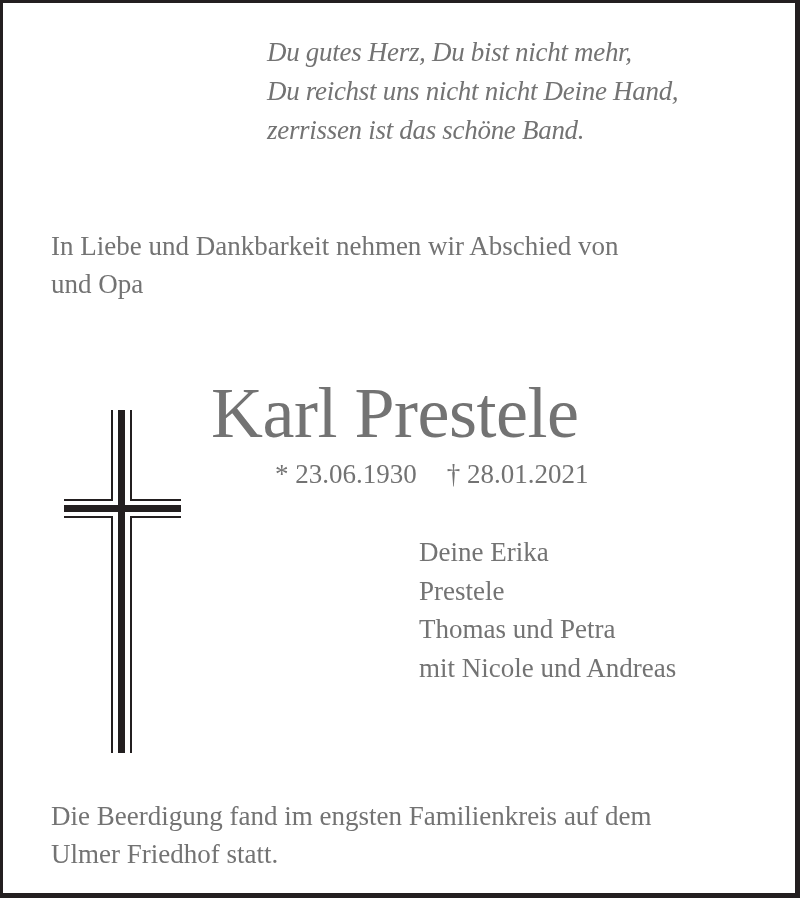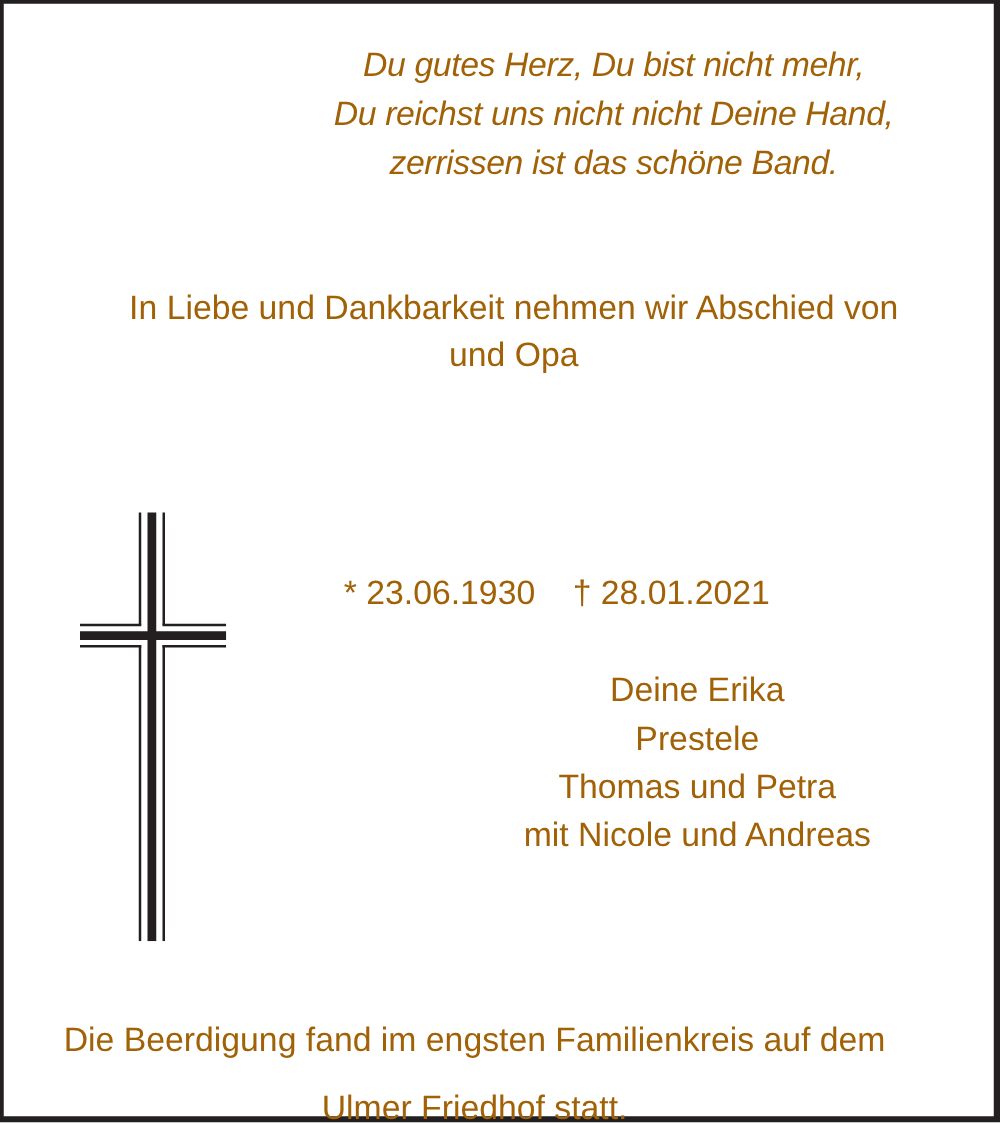--- a/index.html
+++ b/index.html
@@ -4,21 +4,21 @@
 <style>
   html, body { margin: 0; padding: 0; background: #fff; }
   body { width: 800px; height: 898px; position: relative; overflow: hidden; }
   .frame {
     position: absolute; left: 0; top: 0; width: 800px; height: 898px;
     box-sizing: border-box;
     border-left: 3px solid #231f20; border-top: 3px solid #231f20;
     border-right: 5px solid #231f20; border-bottom: 5px solid #231f20;
     background: #fff;
   }
-  .serif { font-family: Liberation Sans, sans-serif; color: #a16207; text-align: center; }
+  .serif { font-family: Liberation Serif, serif; color: #737373; }
   .poem {
     position: absolute; left: 264px; top: 30px;
     font-style: italic; font-size: 27px; line-height: 39px; letter-spacing: -0.3px;
   }
   .poem div { white-space: nowrap; }
   .intro {
     position: absolute; left: 48px; top: 224px; width: 720px;
     font-size: 27px; line-height: 38px;
   }
   .intro div { white-space: nowrap; }
@@ -33,21 +33,21 @@
   .dates span.gap { display: inline-block; width: 30px; }
   .family {
     position: absolute; left: 416px; top: 530px;
     font-size: 27px; line-height: 38.5px;
   }
   .family div { white-space: nowrap; }
   .closing {
     position: absolute; left: 48px; top: 794px;
     font-size: 27px; line-height: 38px;
   }
-  .closing div { white-space: nowrap; margin-top: 16px; }
+  .closing div { white-space: nowrap; }
   .cross { position: absolute; left: 60px; top: 405px; width: 118px; height: 345px; }
 </style>
 </head>
 <body>
 
 <div class="frame">
 
   <div class="poem serif">
     <div>Du gutes Herz, Du bist nicht mehr,</div>
     <div>Du reichst uns nicht nicht Deine Hand,</div>
@@ -71,20 +71,21 @@
     <rect x="67" y="2" width="2" height="90" fill="#231f20"></rect>
     <rect x="67" y="108" width="2" height="237" fill="#231f20"></rect>
 
     <rect x="1" y="91" width="49" height="2" fill="#231f20"></rect>
     <rect x="67" y="91" width="51" height="2" fill="#231f20"></rect>
 
     <rect x="1" y="108" width="49" height="2" fill="#231f20"></rect>
     <rect x="67" y="108" width="51" height="2" fill="#231f20"></rect>
   </svg>
 
+  <div class="name serif">Karl Prestele</div>
 
   <div class="dates serif">
     <span>* 23.06.1930</span><span class="gap"></span><span>† 28.01.2021</span>
   </div>
 
   <div class="family serif">
     <div>Deine Erika</div>
     <div>Prestele</div>
     <div>Thomas und Petra</div>
     <div>mit Nicole und Andreas</div>

